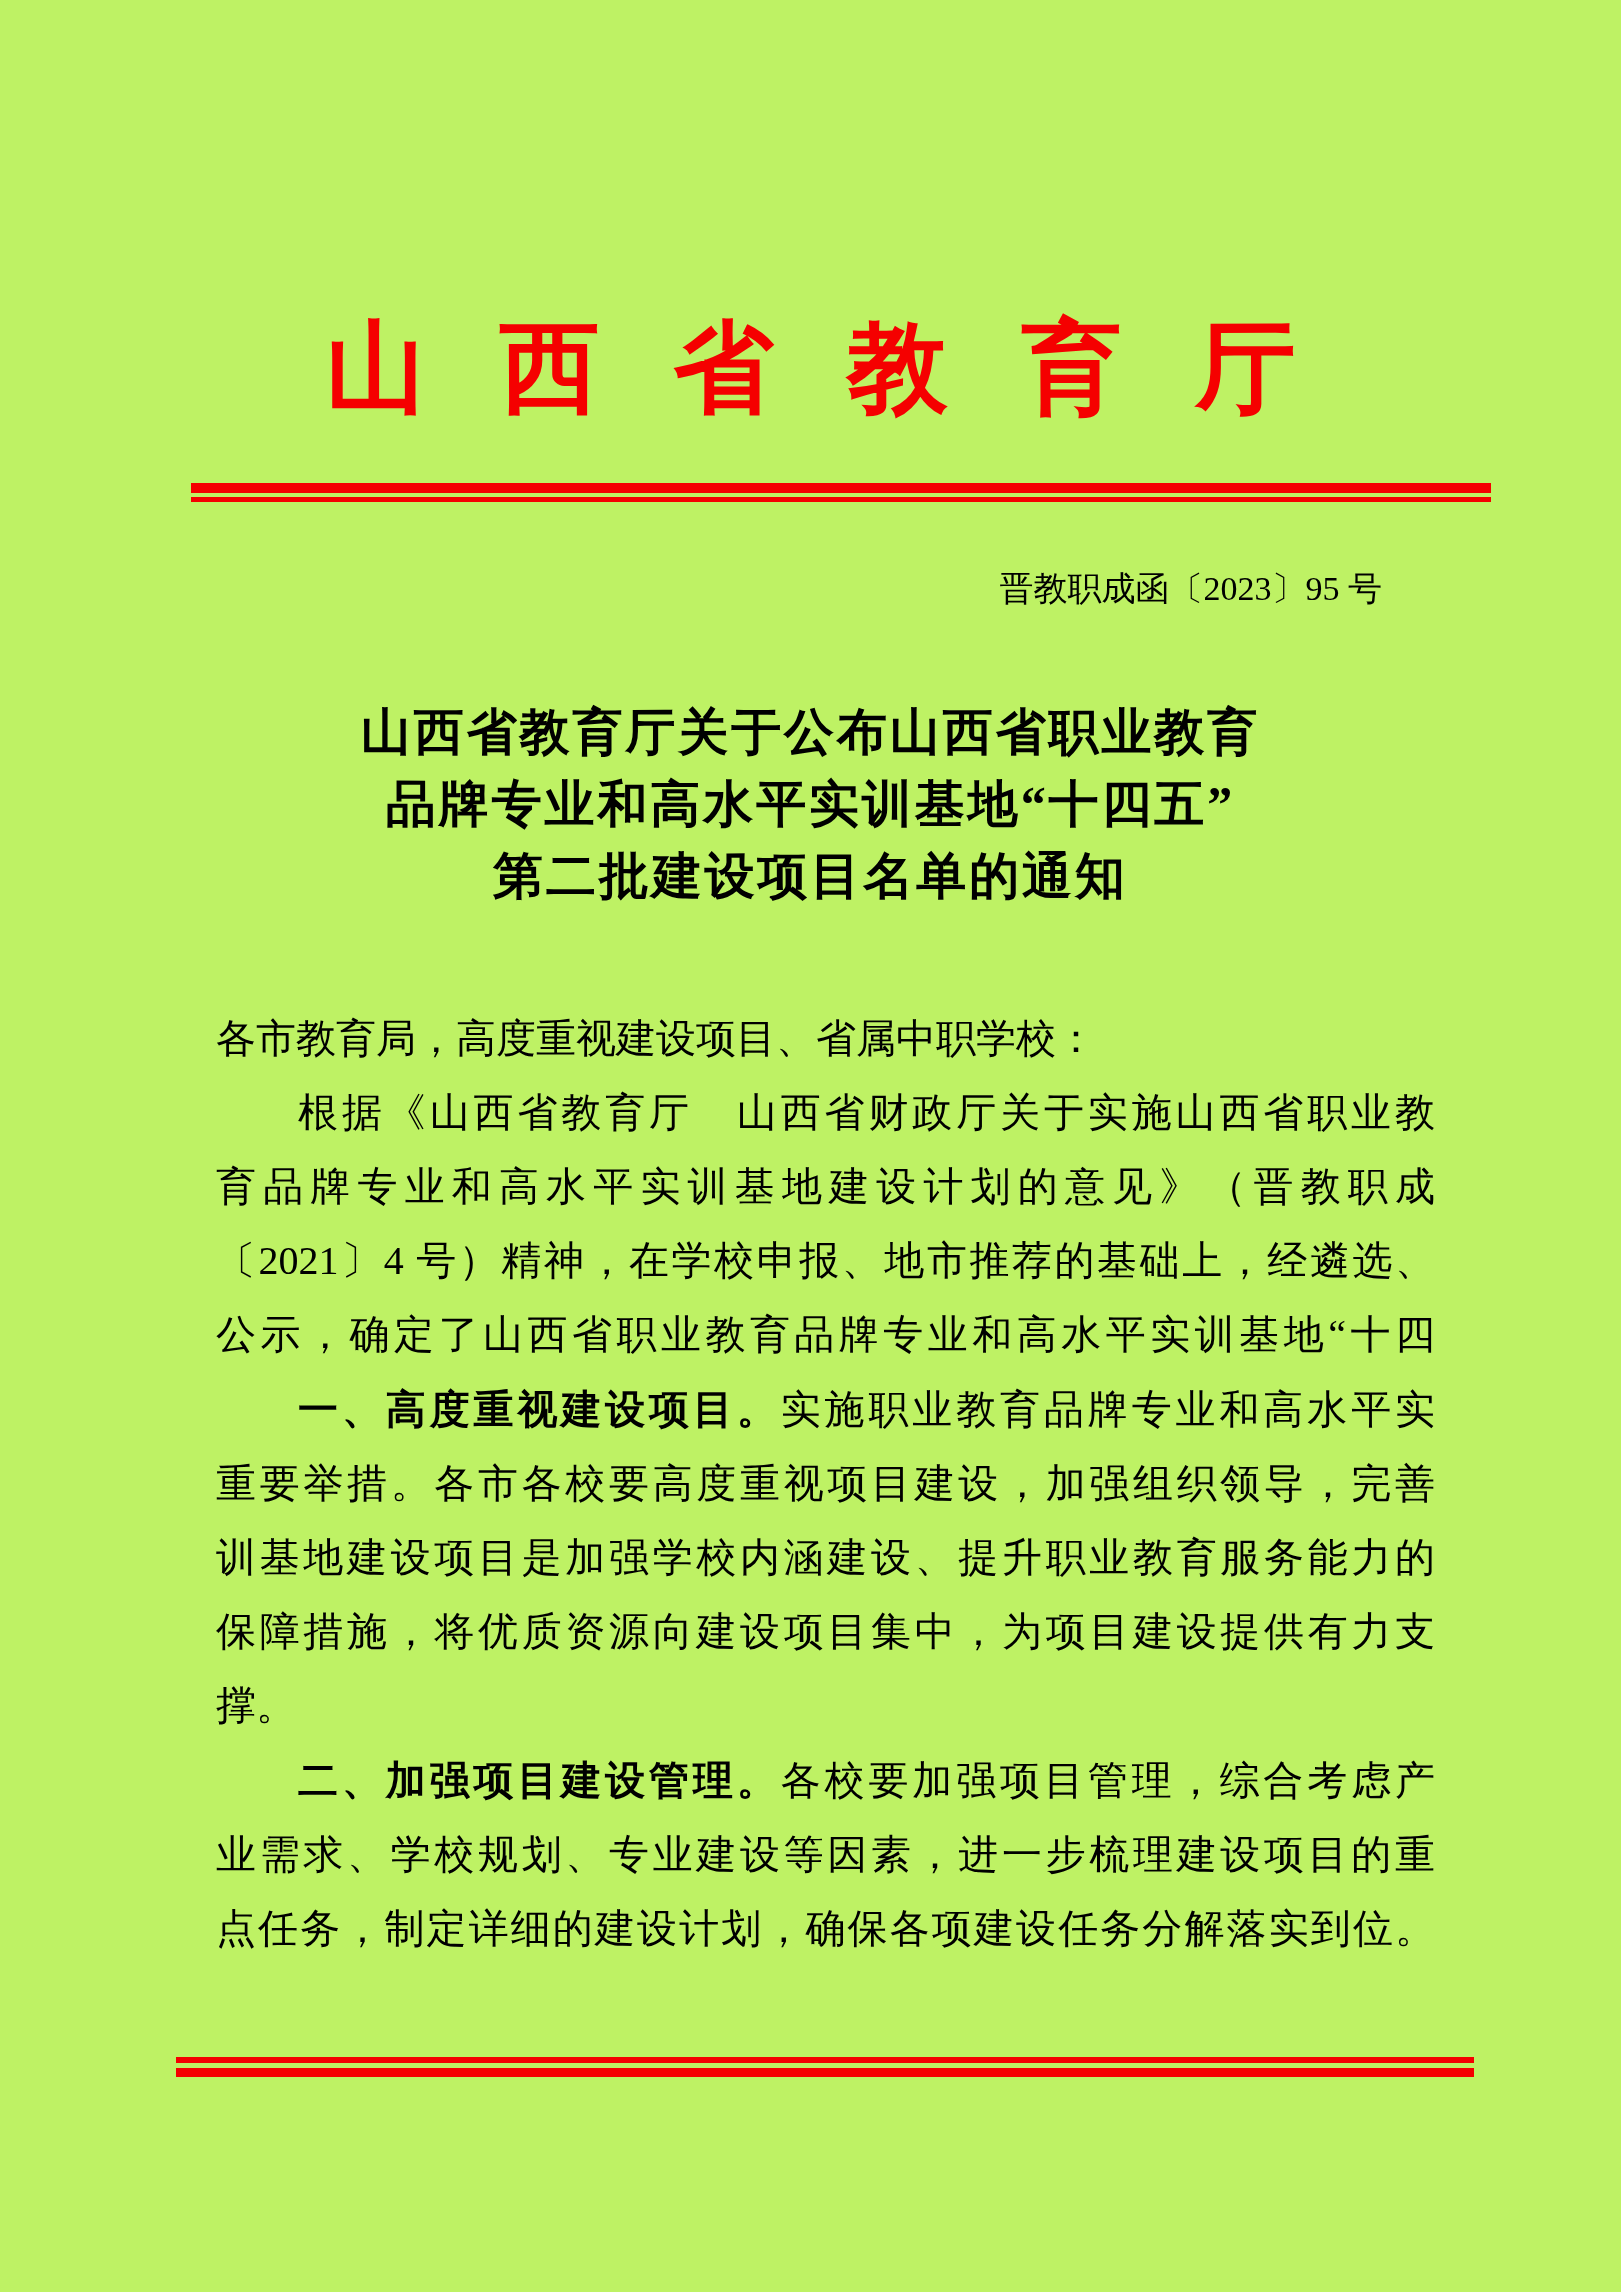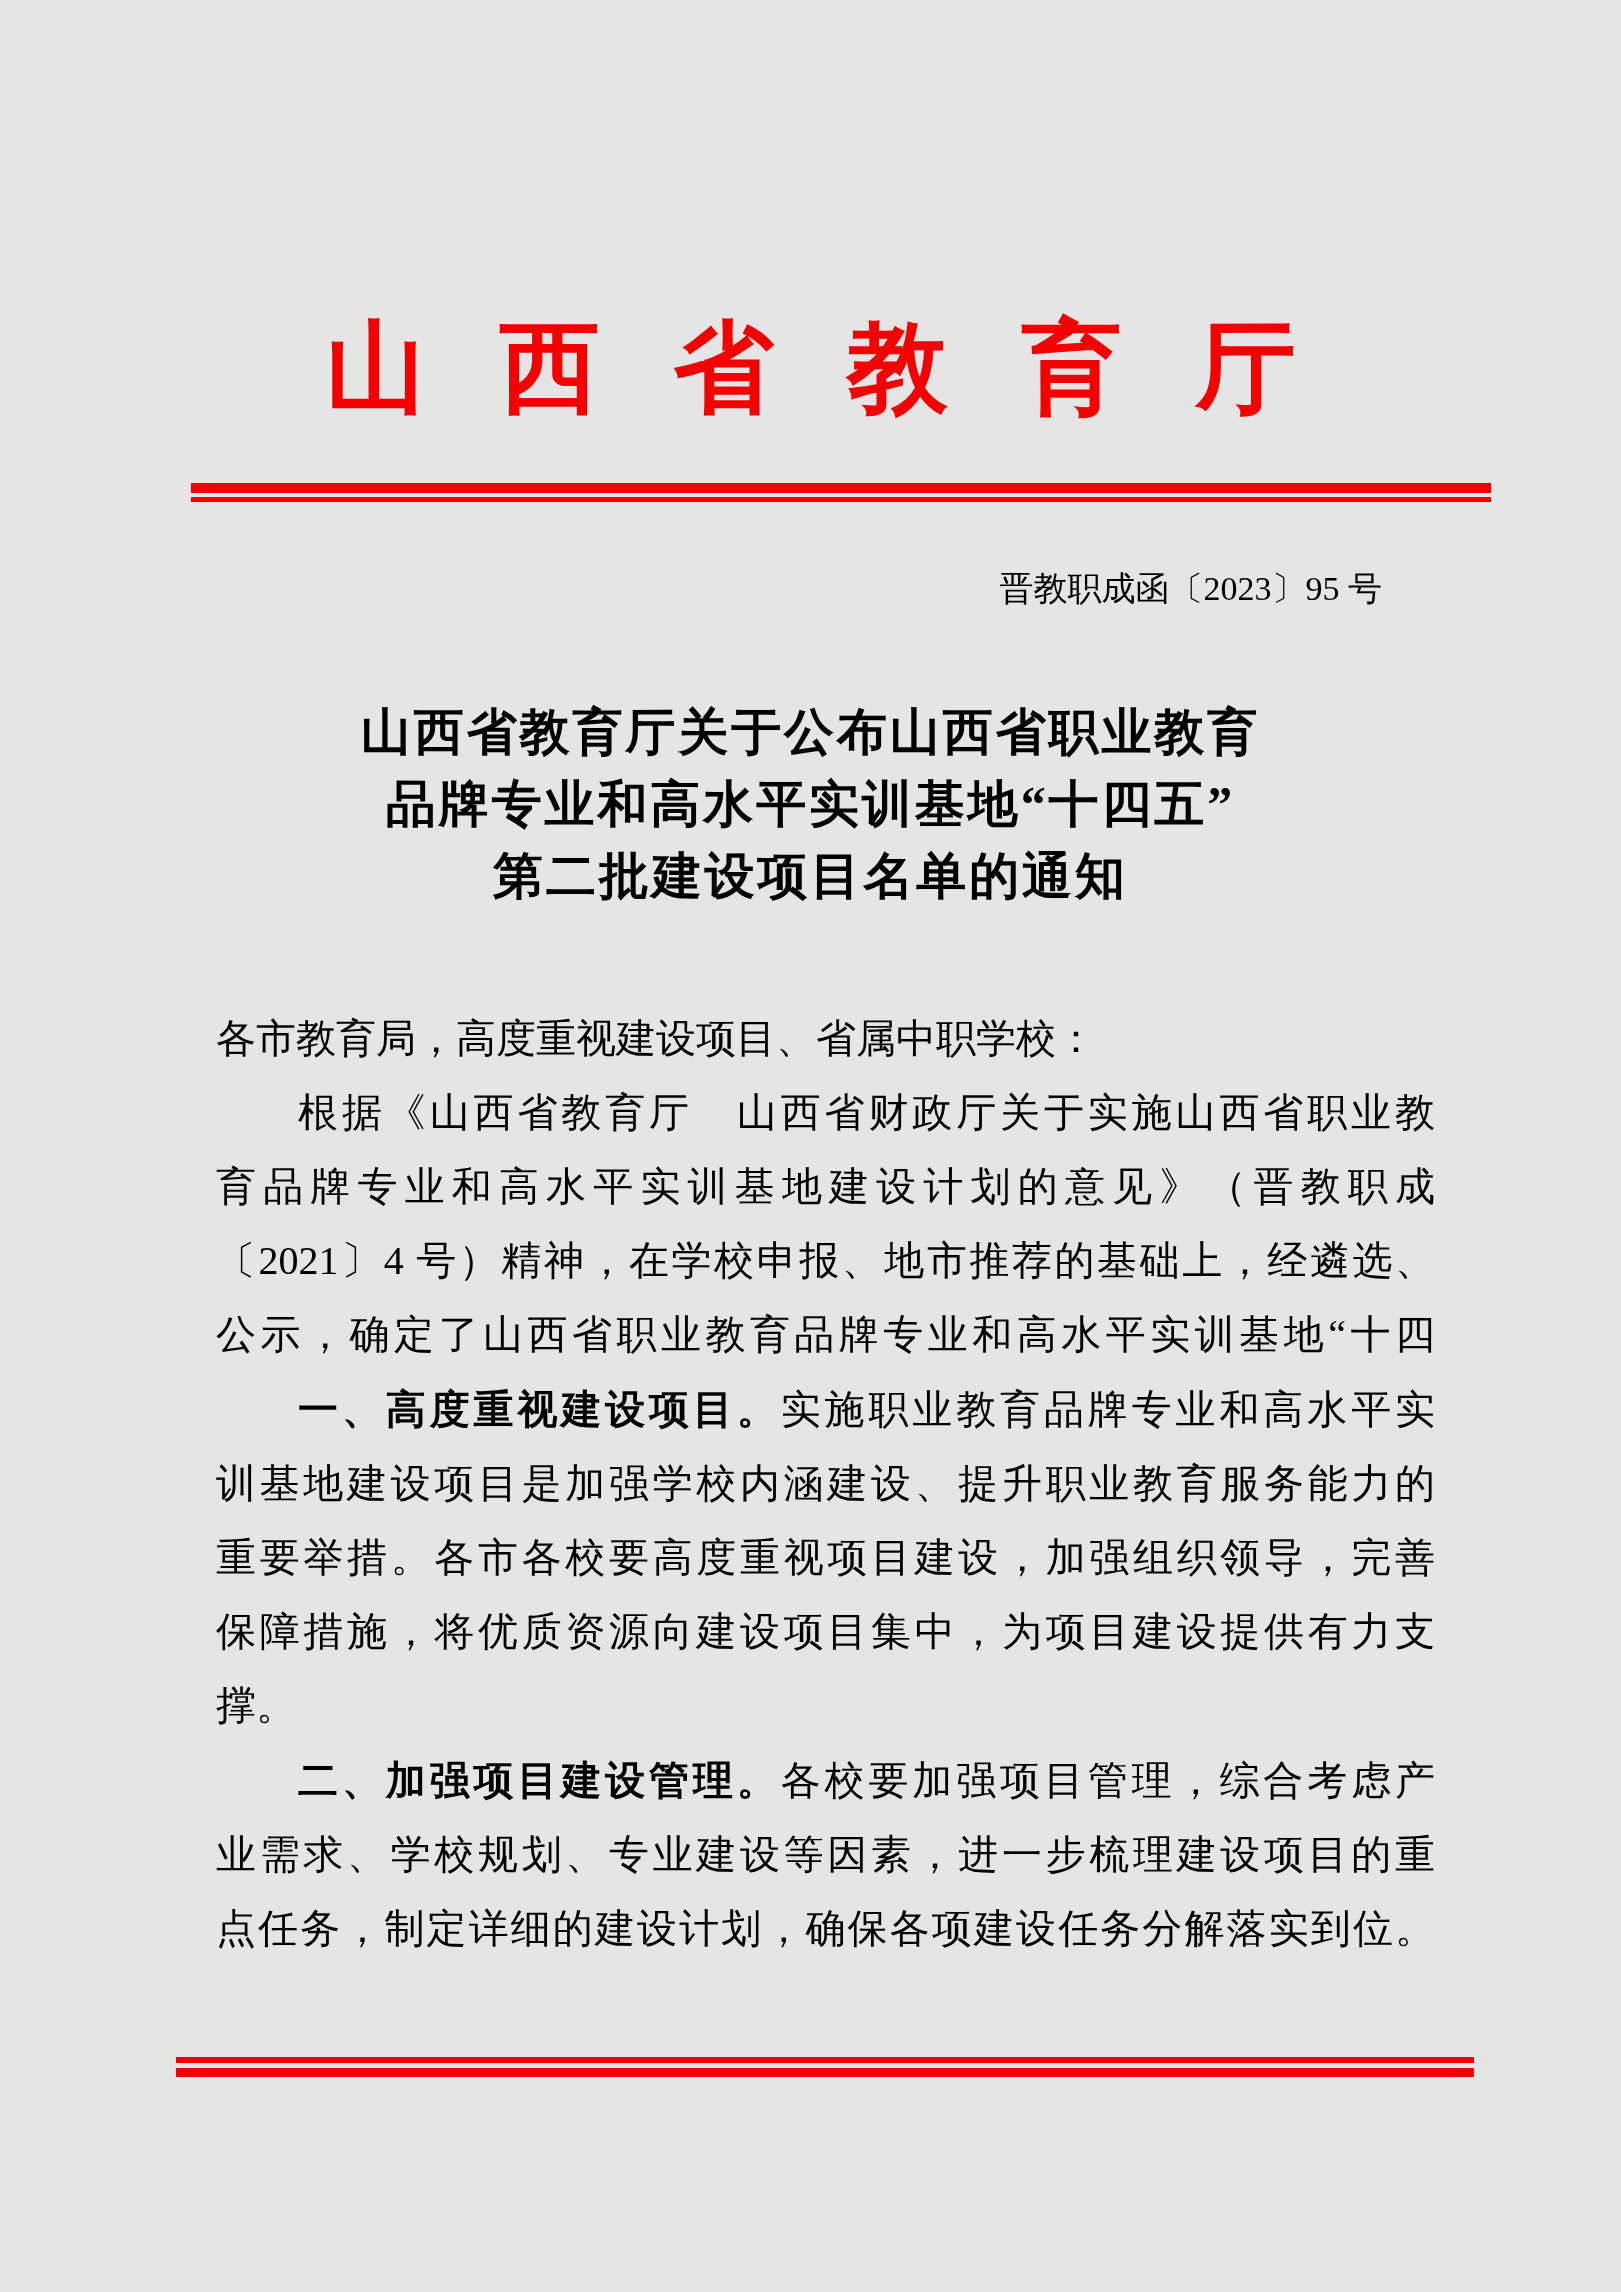--- a/index.html
+++ b/index.html
@@ -4,21 +4,21 @@
 <style>
   html, body {
     margin: 0;
     padding: 0;
     background: #ffffff;
   }
   .page {
     position: relative;
     width: 1621px;
     height: 2293px;
-    background: #e5e5e5;
+    background: #bef264;
     color: #000000;
     font-family: "Liberation Serif", "DejaVu Serif", serif;
     overflow: hidden;
   }
   
   .agency-name {
     position: absolute;
     top: 300px;
     left: 0;
     width: 100%;
@@ -123,22 +123,22 @@
     <div class="body-line no-fill">各市教育局，高度重视建设项目、省属中职学校：</div>
 
     <div class="body-line indent">根据《山西省教育厅　山西省财政厅关于实施山西省职业教</div>
     <div class="body-line">育品牌专业和高水平实训基地建设计划的意见》（晋教职成</div>
     <div class="body-line">〔2021〕4 号）精神，在学校申报、地市推荐的基础上，经遴选、</div>
     <div class="body-line">公示，确定了山西省职业教育品牌专业和高水平实训基地“十四</div>
 
     <div class="body-line indent">
       <span class="lead">一、高度重视建设项目。</span><span>实施职业教育品牌专业和高水平实</span>
     </div>
+    <div class="body-line">重要举措。各市各校要高度重视项目建设，加强组织领导，完善</div>
     <div class="body-line">训基地建设项目是加强学校内涵建设、提升职业教育服务能力的</div>
-    <div class="body-line">重要举措。各市各校要高度重视项目建设，加强组织领导，完善</div>
     <div class="body-line">保障措施，将优质资源向建设项目集中，为项目建设提供有力支</div>
     <div class="body-line no-fill">撑。</div>
 
     <div class="body-line indent">
       <span class="lead">二、加强项目建设管理。</span><span>各校要加强项目管理，综合考虑产</span>
     </div>
     <div class="body-line">业需求、学校规划、专业建设等因素，进一步梳理建设项目的重</div>
     <div class="body-line">点任务，制定详细的建设计划，确保各项建设任务分解落实到位。</div>
 
   </div>

